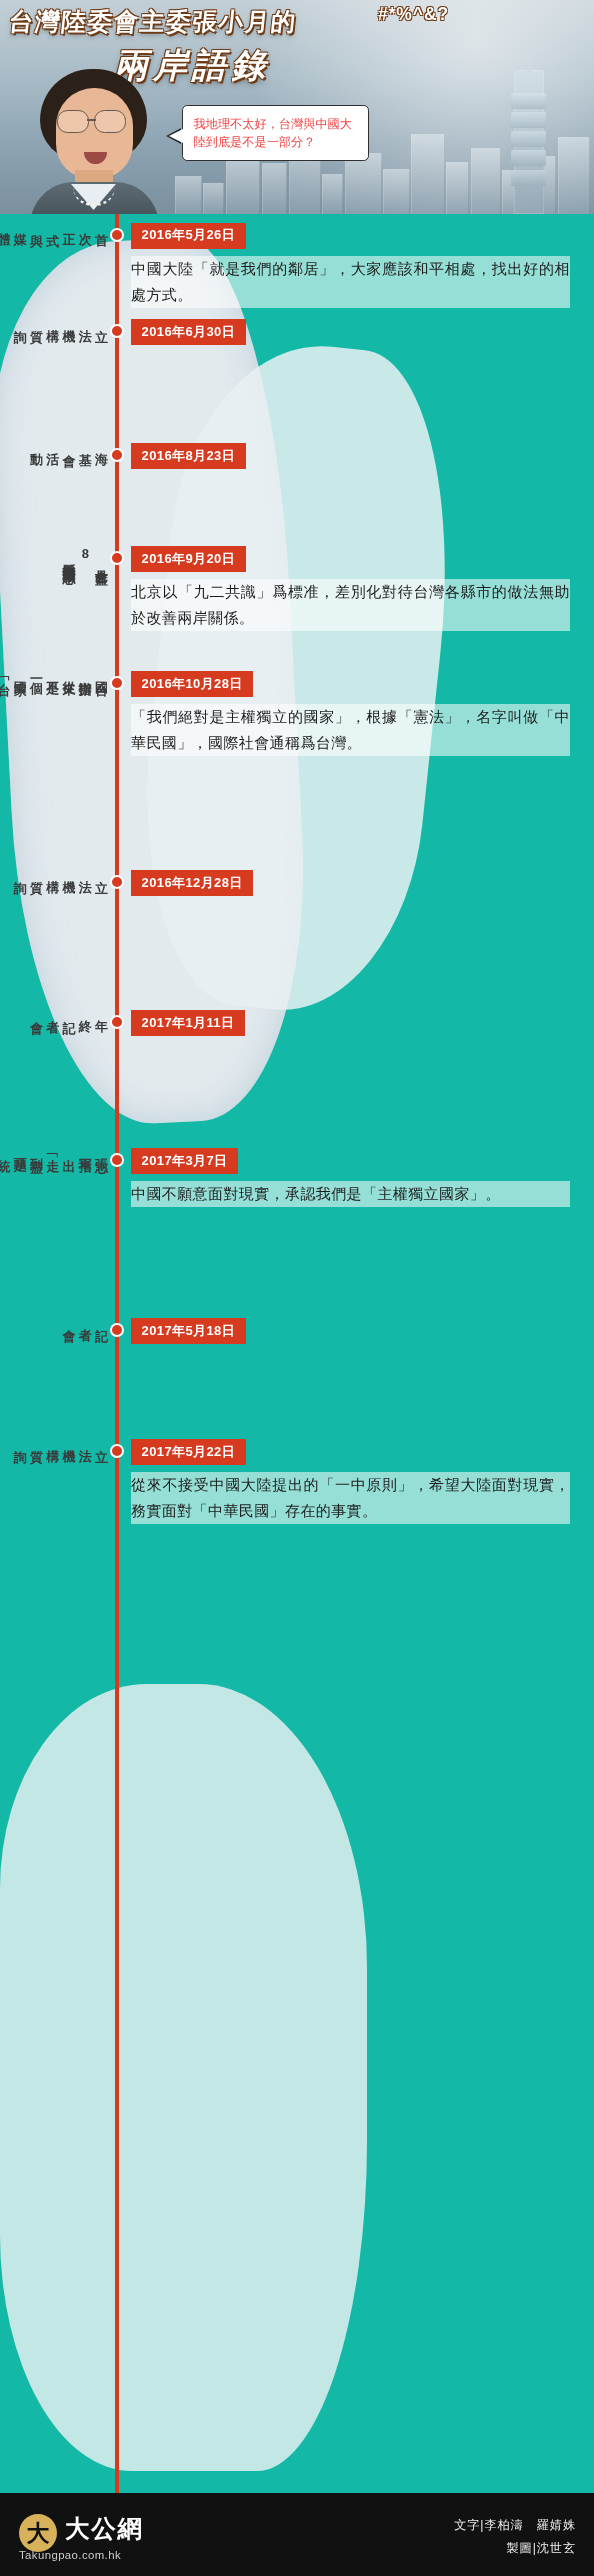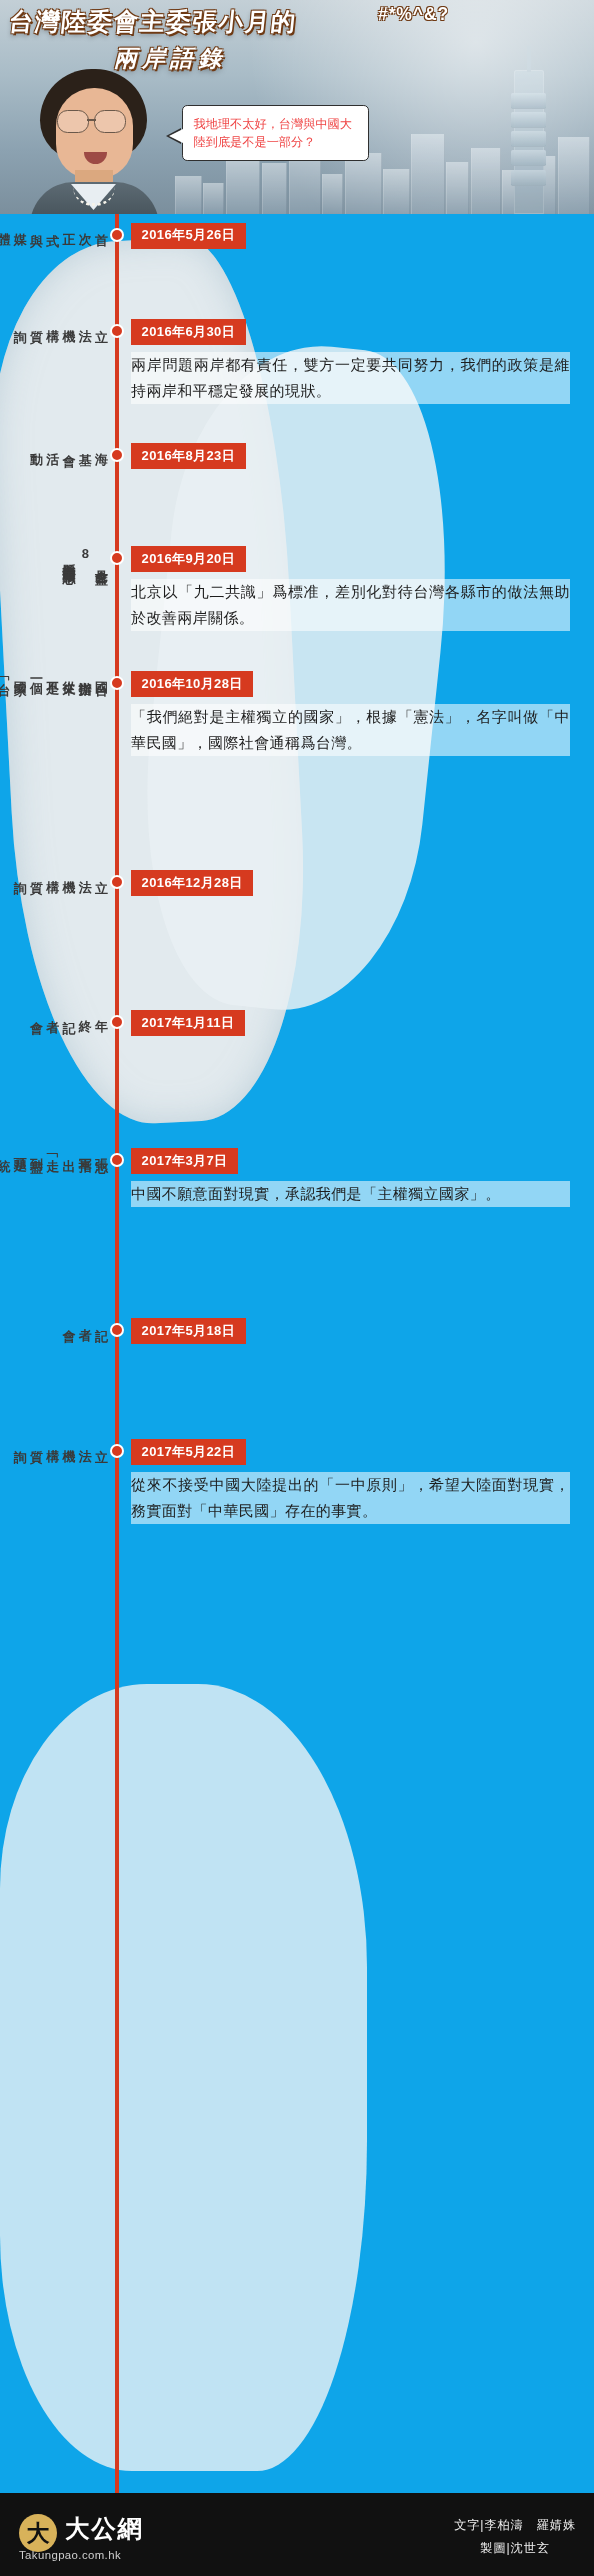--- a/index.html
+++ b/index.html
@@ -82,21 +82,21 @@
       -0.9px -0.9px 0 #6f3a14,
       0.9px -0.9px 0 #6f3a14,
       -0.9px 0.9px 0 #6f3a14,
       0 2.6px 5.2px rgba(0,0,0,0.35);
     transform: skewX(-6deg);
     white-space: nowrap;
   }
   .title-sub {
     margin-top: 5.2px;
     margin-left: 105px;
-    font-size: 23px;
+    font-size: 34px;
     font-weight: bold;
     color: #ffffff;
     letter-spacing: 5.2px;
     font-style: italic;
     text-shadow:
       1.7px 1.7px 0 #6f3a14,
       -0.9px -0.9px 0 #6f3a14,
       0.9px -0.9px 0 #6f3a14,
       -0.9px 0.9px 0 #6f3a14,
       0 2.6px 6.1px rgba(0,0,0,0.4);
@@ -199,21 +199,21 @@
     border-width: 8.7px 15.7px 8.7px 0;
     border-style: solid;
     border-color: transparent #2f2f2f transparent transparent;
   }
 
   
   .body-area {
     position: relative;
     width: 595px;
     height: 2279px;
-    background: #0ea5e9;
+    background: #14b8a6;
     overflow: hidden;
   }
   .map-island {
     position: absolute;
     left: 5.2px; top: 26px;
     width: 289px; height: 883px;
     background: #e2eaee;
     border-radius: 46% 30% 40% 44% / 24% 40% 32% 36%;
     transform: rotate(-3deg);
     box-shadow: inset 0 0 35px rgba(160,185,200,0.55);
@@ -328,21 +328,21 @@
   .logo-url {
     position: absolute;
     left: 19px; top: 56px;
     font-size: 11.4px;
     color: #cfcfcf;
     letter-spacing: 0.4px;
   }
   .credits {
     position: absolute;
     right: 19px; top: 21px;
-    text-align: center;
+    text-align: right;
     font-size: 12.2px;
     line-height: 1.9;
     color: #f0f0f0;
     letter-spacing: 0.9px;
   }
 </style>
 </head>
 <body>
 
 <div class="page">
@@ -401,29 +401,29 @@
     <div class="map-island2"></div>
     <div class="map-bottom"></div>
 
     <div class="timeline"></div>
 
     <div class="entry" style="top:8.7px;">
       <div class="node" style="top:5.2px;"></div>
       <div class="label" style="top:0px;">首次正式與媒體見面</div>
       <div class="card">
         <div class="date">2016年5月26日</div>
+        <div class="quote">中國大陸「就是我們的鄰居」，大家應該和平相處，找出好的相處方式。</div>
       </div>
     </div>
 
     <div class="entry" style="top:105px;">
       <div class="node" style="top:5.2px;"></div>
       <div class="label" style="top:0px;">立法機構質詢</div>
       <div class="card">
         <div class="date">2016年6月30日</div>
-        <div class="quote">兩岸問題兩岸都有責任，雙方一定要共同努力，我們的政策是維持兩岸和平穩定發展的現狀。</div>
       </div>
     </div>
 
     <div class="entry" style="top:229px;">
       <div class="node" style="top:5.2px;"></div>
       <div class="label" style="top:0px;">海基會活動</div>
       <div class="card">
         <div class="date">2016年8月23日</div>
       </div>
     </div>

